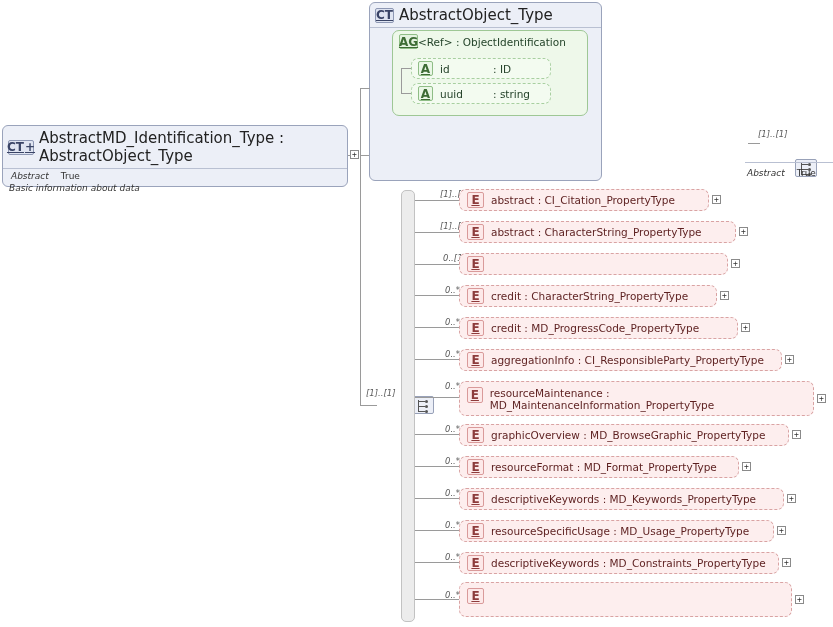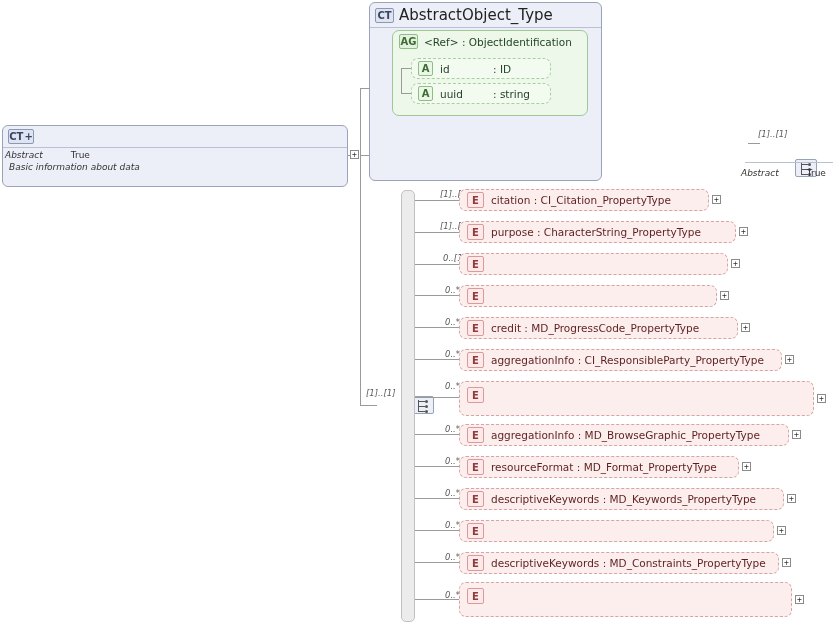--- a/index.html
+++ b/index.html
@@ -5,34 +5,34 @@
   html,body{margin:0;padding:0;background:#ffffff;}
   body{width:833px;height:627px;position:relative;overflow:hidden;
        font-family:"DejaVu Sans","Liberation Sans",sans-serif;}
   .abs{position:absolute;box-sizing:border-box;}
 
   
   .ct-box{background:#eceff7;border:1px solid #9aa3bb;border-radius:6px;}
   .ct-box .hdr{display:flex;align-items:center;gap:5px;padding:3px 6px 3px 5px;
       border-bottom:1px solid #b9c0d2;}
   .badge{display:inline-flex;align-items:center;justify-content:center;
-      font-size:10px;font-weight:bold;border-radius:2px;}
+      font-size:12px;font-weight:bold;border-radius:2px;text-decoration:underline;}
   .badge-ct{width:17px;height:13px;background:#dfe4f1;border:1px solid #8d97b3;color:#3a4466;}
   .badge-ag{width:17px;height:13px;background:#e3f2df;border:1px solid #8fbd86;color:#3d6b34;}
   .badge-a{width:13px;height:13px;background:#eaf7e6;border:1px solid #8fbd86;color:#3d6b34;}
   .badge-e{width:15px;height:14px;background:#fde9e9;border:1px solid #d99a9a;color:#8d3b3b;}
   .title{font-size:15px;color:#222;}
-  .abstract-row{display:flex;gap:28px;font-size:9px;padding:2px 6px 1px 2px;}
+  .abstract-row{display:flex;gap:12px;font-size:9px;padding:2px 6px 1px 8px;}
   .abstract-row .k{font-style:italic;color:#333;}
   .abstract-row .v{color:#333;}
   .desc{font-size:9px;font-style:italic;color:#333;padding:1px 6px 4px 6px;}
 
   
   .ag-box{background:#eef8ea;border:1px solid #9ec795;border-radius:7px;}
-  .ag-head{display:flex;align-items:center;gap:6px;padding:3px 6px;font-size:10.5px;color:#24442a;}
+  .ag-head{display:flex;align-items:center;padding:3px 6px;font-size:10.5px;color:#24442a;}
   .attr-box{background:#f3fbf0;border:1px dashed #a8cfa0;border-radius:7px;
       display:flex;align-items:center;gap:7px;padding:2px 6px;font-size:10.5px;color:#1f3d24;}
   .attr-box .nm{min-width:46px;}
 
   
   .el-box{background:#fdeeee;border:1px solid #d9a3a3;border-radius:7px;
       display:flex;align-items:center;gap:7px;padding:3px 7px;font-size:10.5px;color:#5c1f1f;}
   .el-box.dash{border-style:dashed;}
   .el-label{white-space:nowrap;}
   .el-label.wrap{white-space:normal;line-height:1.15;}
@@ -107,20 +107,21 @@
     <span class="v">True</span>
   </div>
 </div>
 
 <div class="abs ct-box" style="left:2px;top:125px;width:346px;height:62px;">
   <div class="hdr">
     <span class="badge badge-ct" style="width:24px;">
         <span>CT</span>
         <span style="margin-left:1px;">+</span>
       </span>
+    <span class="title">AbstractMD_Identification_Type : AbstractObject_Type</span>
   </div>
   <div class="abstract-row">
     <span class="k">Abstract</span>
     <span class="v">True</span>
   </div>
   <div class="desc">Basic information about data</div>
 </div>
 
 <div class="abs sqr" style="left:350px;top:150px;">+</div>
 <div class="abs ln lnh" style="left:348px;top:155px;width:3px;"></div>
@@ -154,46 +155,47 @@
 <div class="abs ln lnh" style="left:415px;top:434px;width:44px;"></div>
 <div class="abs ln lnh" style="left:415px;top:466px;width:44px;"></div>
 <div class="abs ln lnh" style="left:415px;top:498px;width:44px;"></div>
 <div class="abs ln lnh" style="left:415px;top:530px;width:44px;"></div>
 <div class="abs ln lnh" style="left:415px;top:562px;width:44px;"></div>
 <div class="abs ln lnh" style="left:415px;top:599px;width:44px;"></div>
 
 <div class="abs occ" style="left:440px;top:189px;">[1]..[1]</div>
 <div class="abs el-box dash" style="left:459px;top:189px;width:250px;height:22px;">
   <span class="badge badge-e">E</span>
-  <span class="el-label">citation   : CI_Citation_PropertyType</span>
+  <span class="el-label">abstract   : CI_Citation_PropertyType</span>
 </div>
 <div class="abs sqr" style="left:712px;top:195px;">
     <span>+</span>
   </div>
 
 <div class="abs occ" style="left:440px;top:221px;">[1]..[1]</div>
 <div class="abs el-box dash" style="left:459px;top:221px;width:277px;height:22px;">
   <span class="badge badge-e">E</span>
-  <span class="el-label">purpose  : CharacterString_PropertyType</span>
+  <span class="el-label">abstract  : CharacterString_PropertyType</span>
 </div>
 <div class="abs sqr" style="left:739px;top:227px;">
     <span>+</span>
   </div>
 
 <div class="abs occ" style="left:443px;top:253px;">0..[1]</div>
 <div class="abs el-box dash" style="left:459px;top:253px;width:269px;height:22px;">
   <span class="badge badge-e">E</span>
 </div>
 <div class="abs sqr" style="left:731px;top:259px;">
     <span>+</span>
   </div>
 
 <div class="abs occ" style="left:445px;top:285px;">0..*</div>
 <div class="abs el-box dash" style="left:459px;top:285px;width:258px;height:22px;">
   <span class="badge badge-e">E</span>
+  <span class="el-label">credit     : CharacterString_PropertyType</span>
 </div>
 <div class="abs sqr" style="left:720px;top:291px;">
     <span>+</span>
   </div>
 
 <div class="abs occ" style="left:445px;top:317px;">0..*</div>
 <div class="abs el-box dash" style="left:459px;top:317px;width:279px;height:22px;">
   <span class="badge badge-e">E</span>
   <span class="el-label">credit    : MD_ProgressCode_PropertyType</span>
 </div>
@@ -206,29 +208,30 @@
   <span class="badge badge-e">E</span>
   <span class="el-label">aggregationInfo : CI_ResponsibleParty_PropertyType</span>
 </div>
 <div class="abs sqr" style="left:785px;top:355px;">
     <span>+</span>
   </div>
 
 <div class="abs occ" style="left:445px;top:381px;">0..*</div>
 <div class="abs el-box dash" style="left:459px;top:381px;width:355px;height:35px;align-items:flex-start;padding-top:5px;">
   <span class="badge badge-e">E</span>
+  <span class="el-label wrap">resourceMaintenance : MD_MaintenanceInformation_PropertyType</span>
 </div>
 <div class="abs sqr" style="left:817px;top:394px;">
     <span>+</span>
   </div>
 
 <div class="abs occ" style="left:445px;top:424px;">0..*</div>
 <div class="abs el-box dash" style="left:459px;top:424px;width:330px;height:22px;">
   <span class="badge badge-e">E</span>
-  <span class="el-label">aggregationInfo : MD_BrowseGraphic_PropertyType</span>
+  <span class="el-label">graphicOverview : MD_BrowseGraphic_PropertyType</span>
 </div>
 <div class="abs sqr" style="left:792px;top:430px;">
     <span>+</span>
   </div>
 
 <div class="abs occ" style="left:445px;top:456px;">0..*</div>
 <div class="abs el-box dash" style="left:459px;top:456px;width:280px;height:22px;">
   <span class="badge badge-e">E</span>
   <span class="el-label">resourceFormat : MD_Format_PropertyType</span>
 </div>
@@ -241,20 +244,21 @@
   <span class="badge badge-e">E</span>
   <span class="el-label">descriptiveKeywords : MD_Keywords_PropertyType</span>
 </div>
 <div class="abs sqr" style="left:787px;top:494px;">
     <span>+</span>
   </div>
 
 <div class="abs occ" style="left:445px;top:520px;">0..*</div>
 <div class="abs el-box dash" style="left:459px;top:520px;width:315px;height:22px;">
   <span class="badge badge-e">E</span>
+  <span class="el-label">resourceSpecificUsage : MD_Usage_PropertyType</span>
 </div>
 <div class="abs sqr" style="left:777px;top:526px;">
     <span>+</span>
   </div>
 
 <div class="abs occ" style="left:445px;top:552px;">0..*</div>
 <div class="abs el-box dash" style="left:459px;top:552px;width:320px;height:22px;">
   <span class="badge badge-e">E</span>
   <span class="el-label">descriptiveKeywords : MD_Constraints_PropertyType</span>
 </div>

